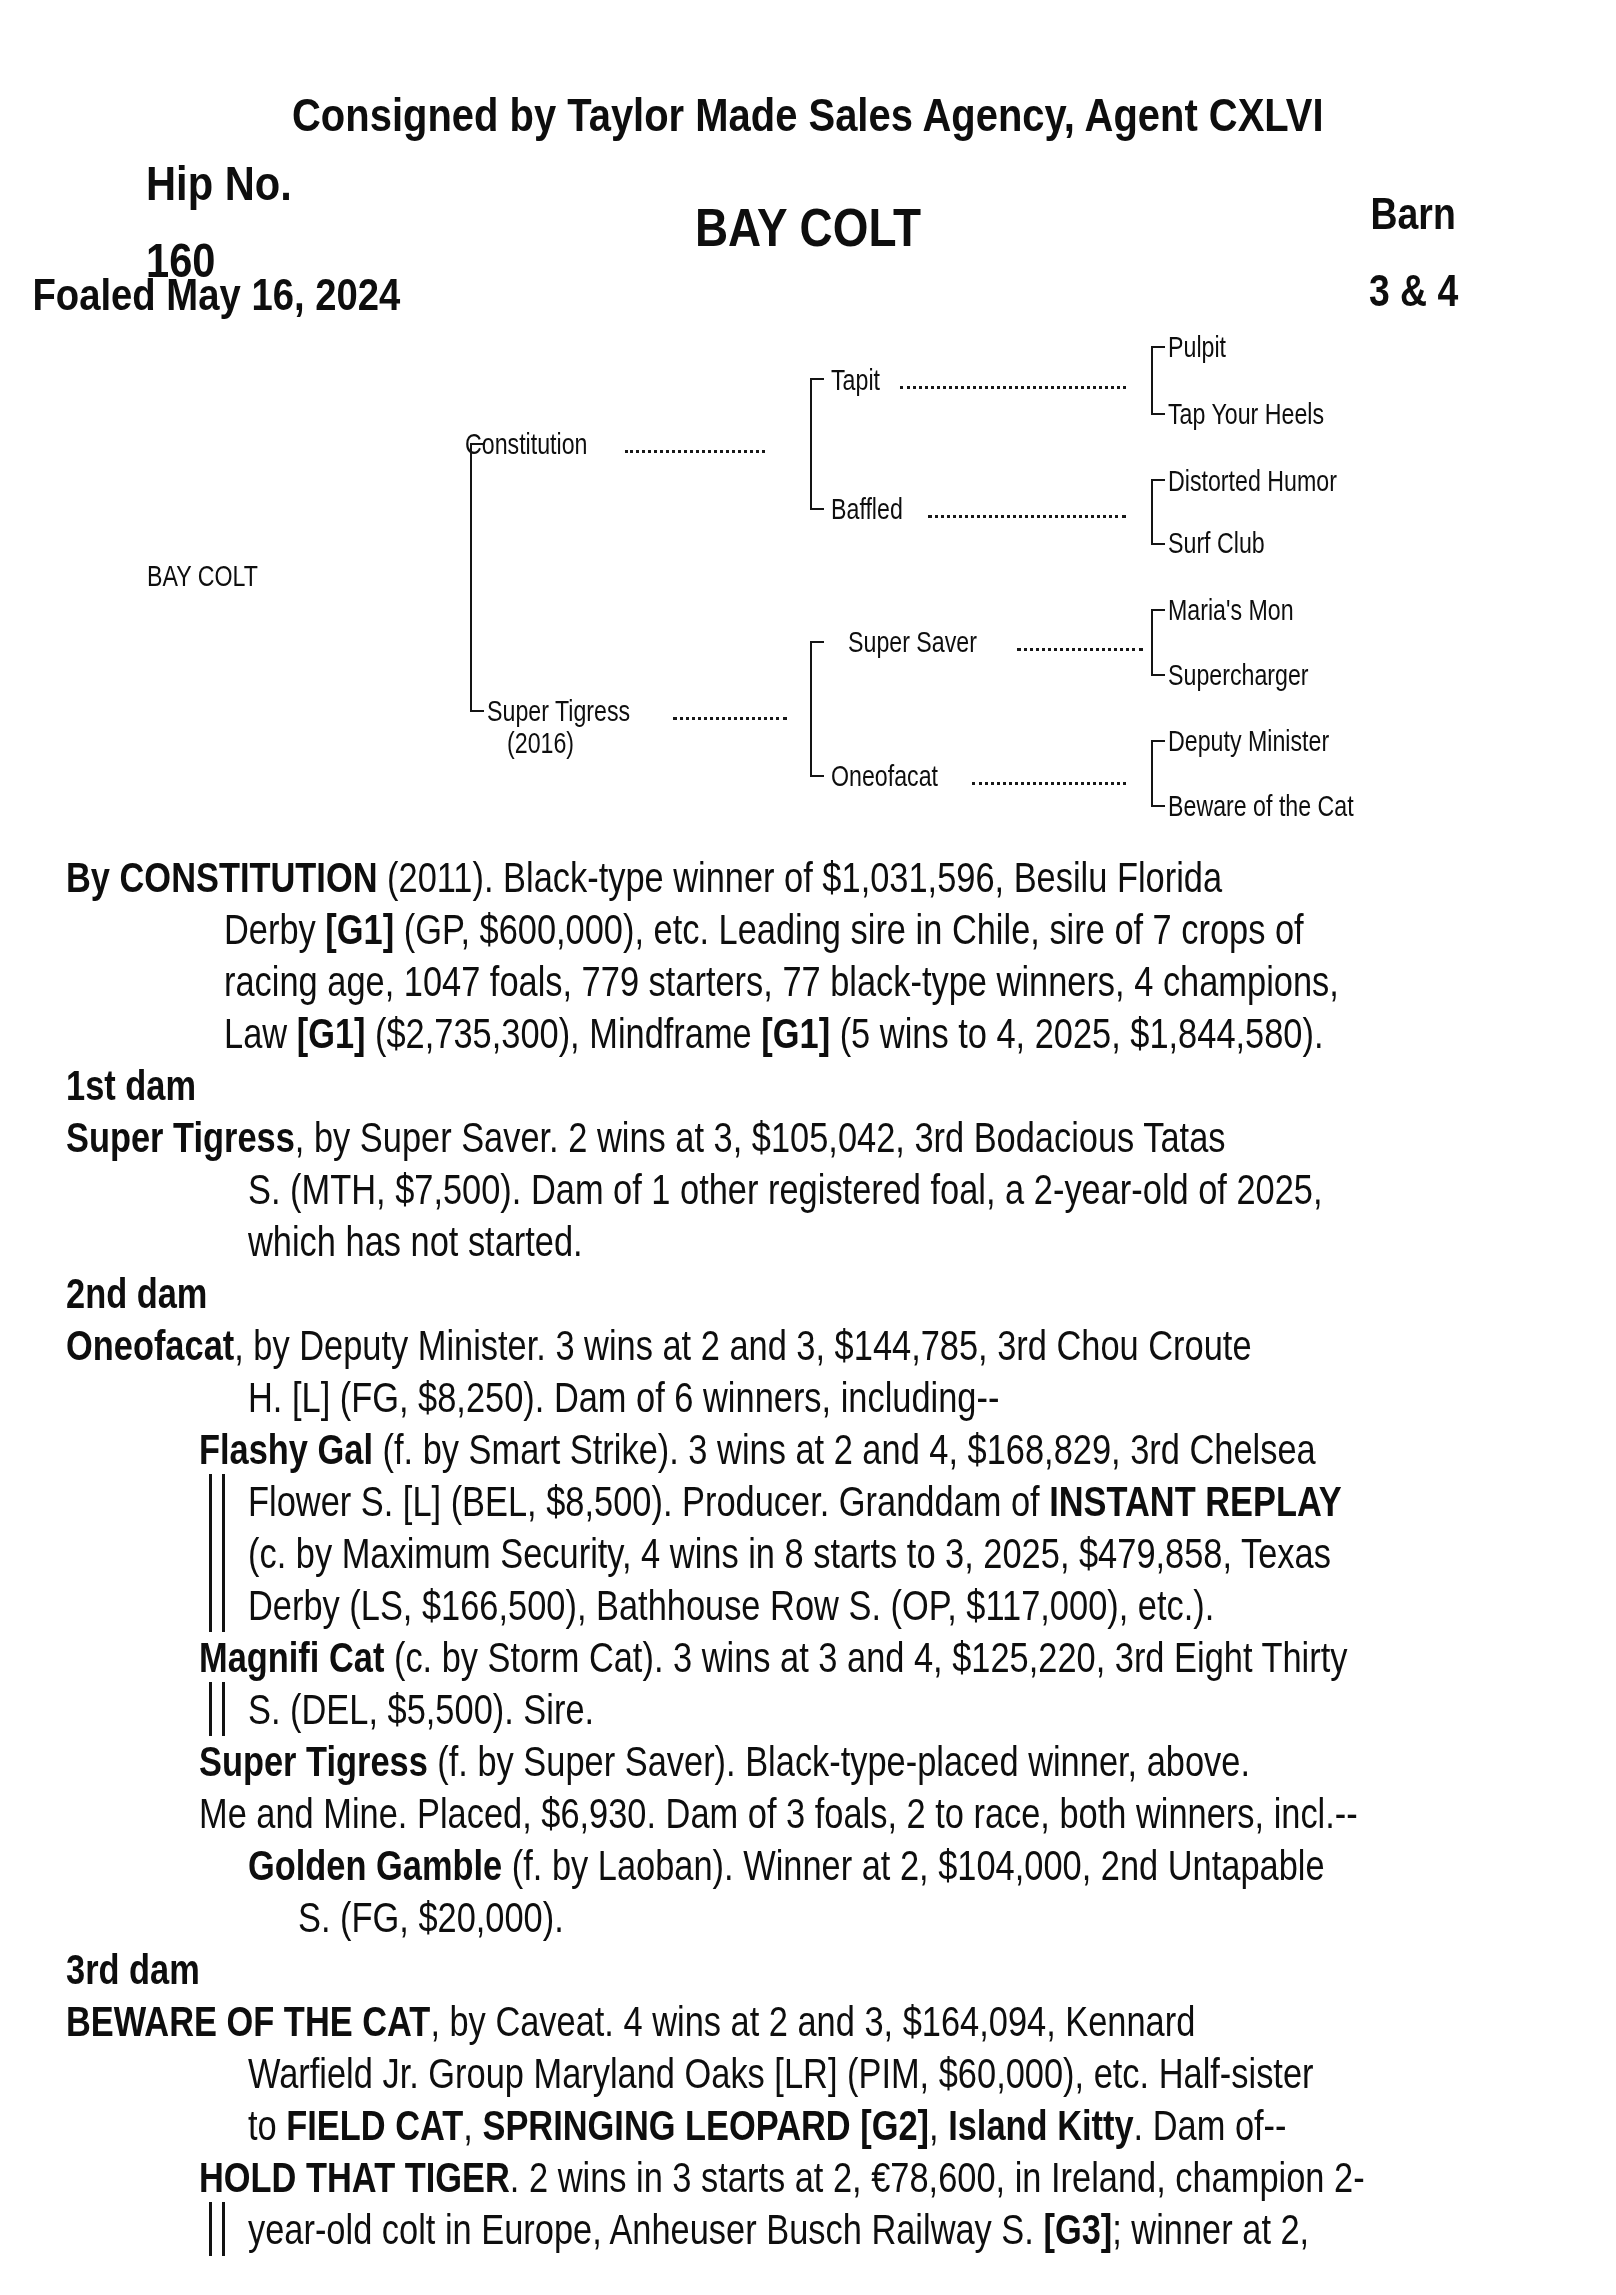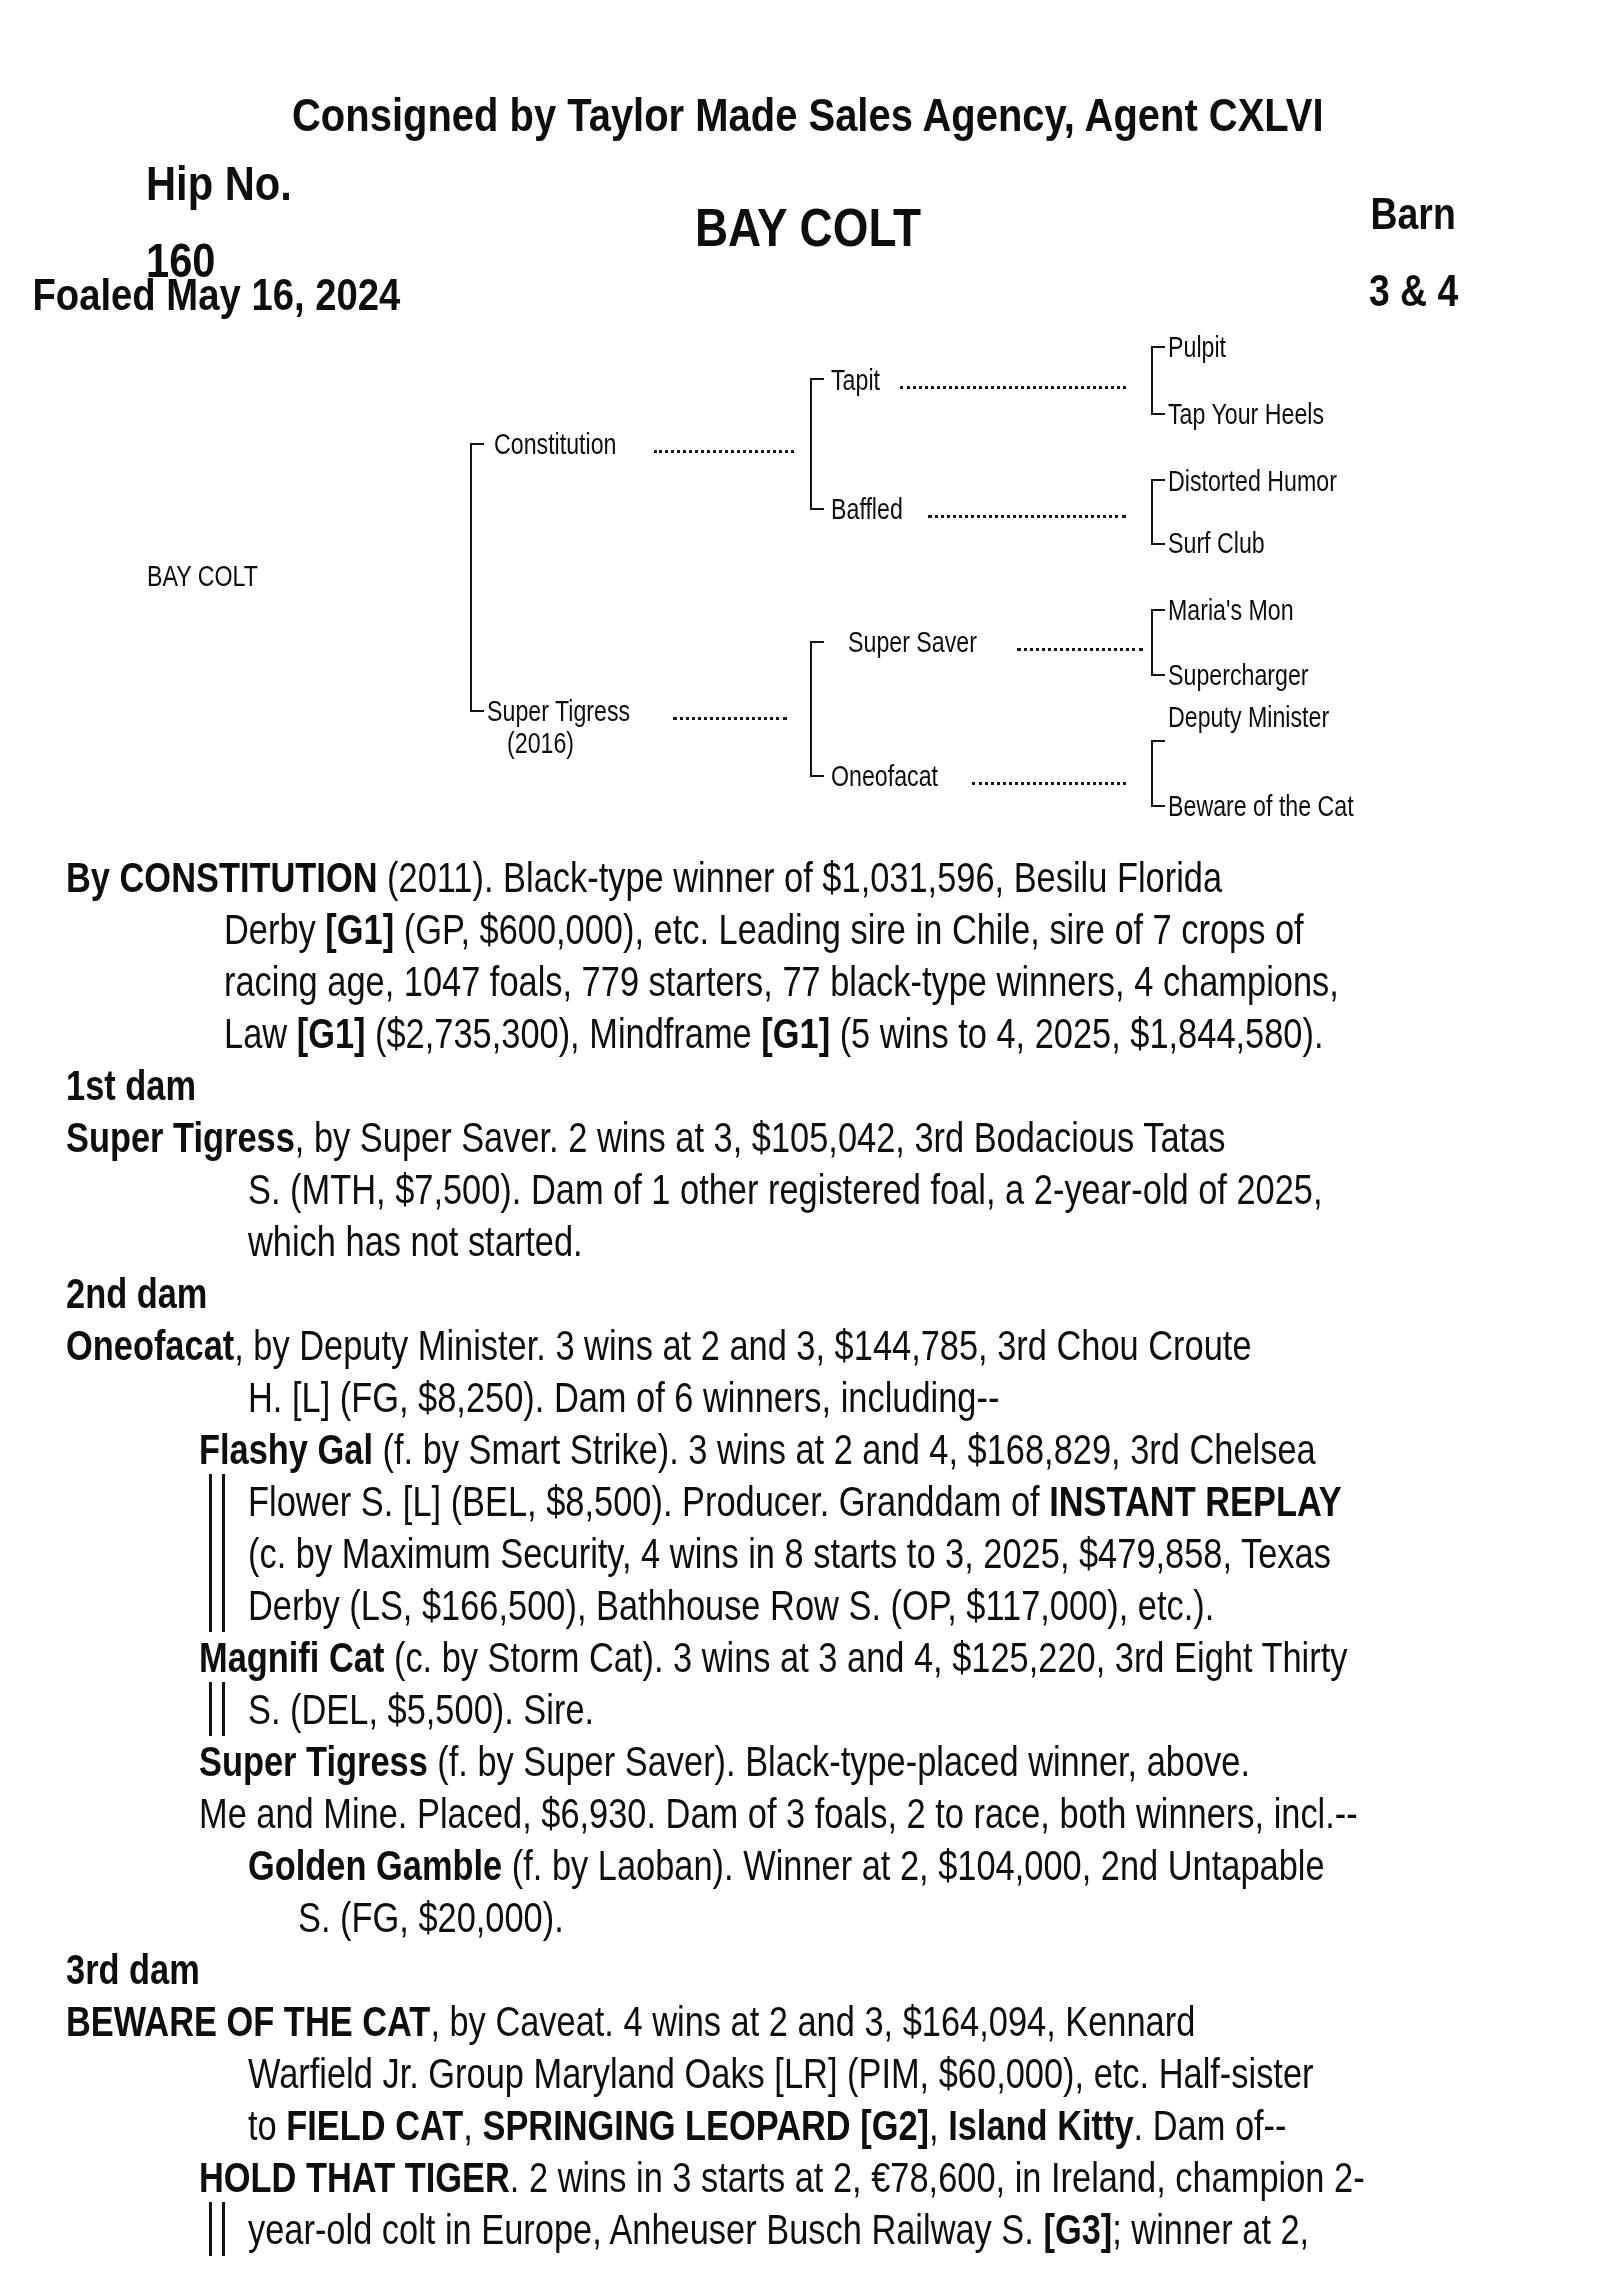--- a/index.html
+++ b/index.html
@@ -67,21 +67,21 @@
   </div>
 
   <div class="foaled">
     <span class="sxc">Foaled May 16, 2024</span>
   </div>
 
   <div id="tree">
     <div class="trow" style="left:147px; top:555px;">
       <span class="tn"><span class="sx">BAY COLT</span></span>
     </div>
-  <div class="trow" style="left: 494px; top: 423px; width: 303px;">
+  <div class="trow" style="left: 465px; top: 423px; width: 303px;">
         <span class="tn"><span class="sx">Constitution</span></span>
         <span class="leader"></span>
       </div>
       <div class="trow" style="left: 487px; top: 690px; width: 303px;">
         <span class="tn"><span class="sx">Super Tigress</span></span>
         <span class="leader"></span>
       </div>
       <div class="trow" style="left: 507px; top: 722px;">
         <span class="tn"><span class="sx">(2016)</span></span>
       </div>
@@ -112,21 +112,21 @@
       </div>
       <div class="trow" style="left: 1168px; top: 522px;">
         <span class="tn"><span class="sx">Surf Club</span></span>
       </div>
       <div class="trow" style="left: 1168px; top: 589px;">
         <span class="tn"><span class="sx">Maria's Mon</span></span>
       </div>
       <div class="trow" style="left: 1168px; top: 654px;">
         <span class="tn"><span class="sx">Supercharger</span></span>
       </div>
-      <div class="trow" style="left: 1168px; top: 696px;">
+      <div class="trow" style="left: 1168px; top: 720px;">
         <span class="tn"><span class="sx">Deputy Minister</span></span>
       </div>
       <div class="trow" style="left: 1168px; top: 785px;">
         <span class="tn"><span class="sx">Beware of the Cat</span></span>
       </div>
       <div class="brk" style="left: 470px; top: 443px; height: 269px;"></div>
       <div class="brk" style="left: 810px; top: 378px; height: 132px;"></div>
       <div class="brk" style="left: 810px; top: 641px; height: 136px;"></div>
       <div class="brk" style="left: 1151px; top: 346px; height: 69px;"></div>
       <div class="brk" style="left: 1151px; top: 479px; height: 66px;"></div>

